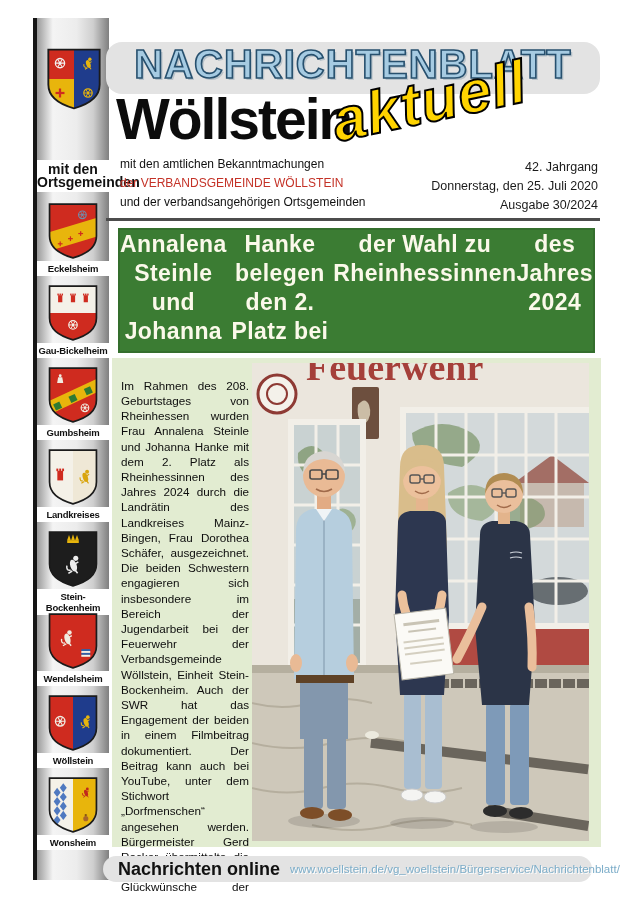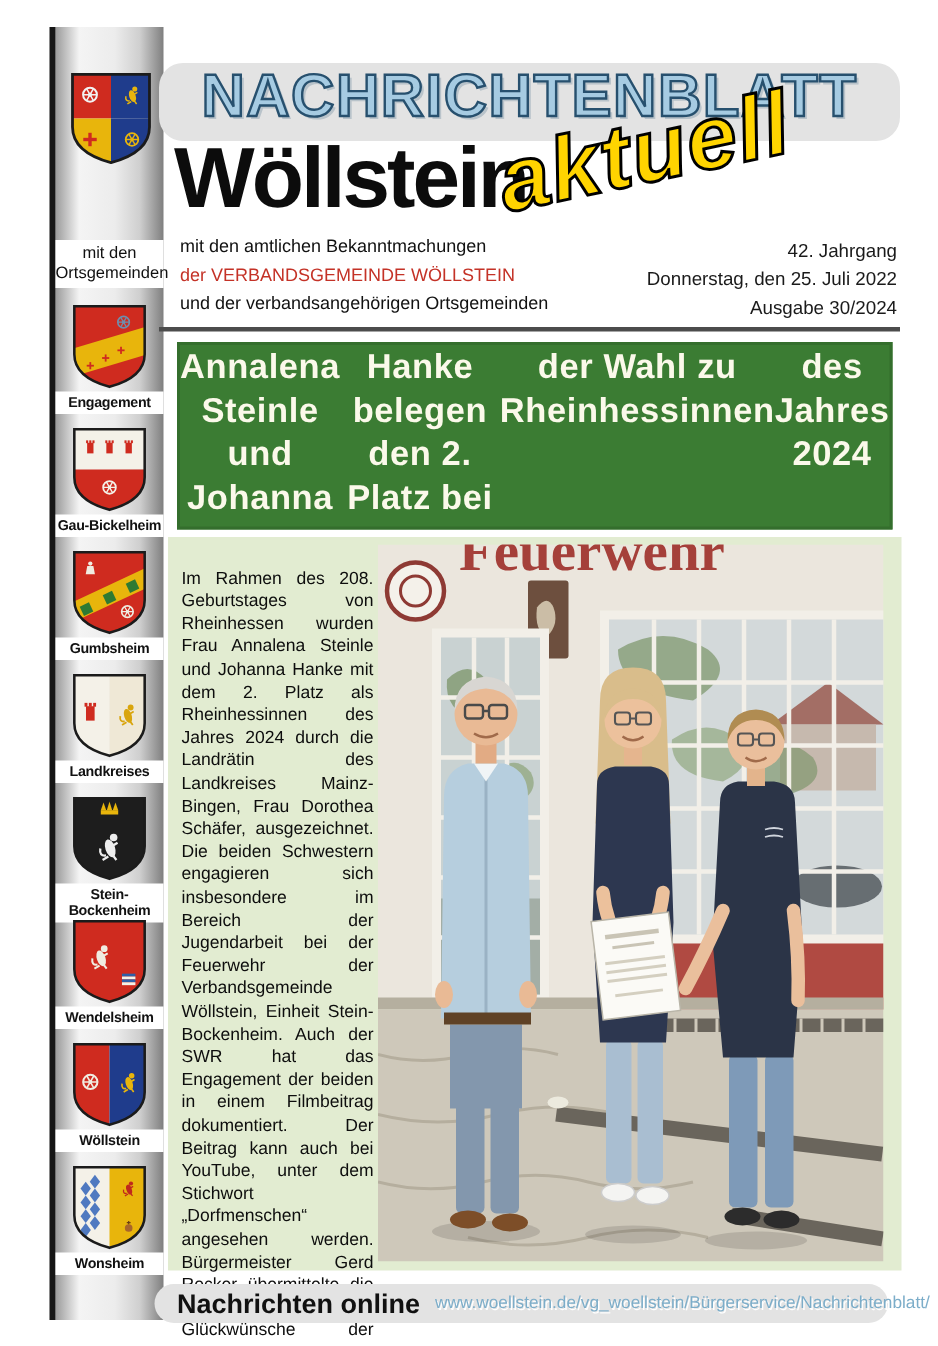--- a/index.html
+++ b/index.html
@@ -5,21 +5,21 @@
   html,body{margin:0;padding:0;background:#fff;}
   .page{position:relative;width:625px;height:897px;background:#fff;overflow:hidden;
         font-family:"Liberation Sans",sans-serif;}
 
   
   .sidebar{position:absolute;left:33px;top:18px;width:72px;height:862px;
     border-left:4px solid #151515;
     background:linear-gradient(90deg,#9a9a9a 0%,#f4f4f4 22%,#ececec 55%,#cfcfcf 78%,#7f7f7f 100%);}
   .vg-arms{position:absolute;left:9px;top:28px;width:56px;height:66px;}
   .sidebar-heading{position:absolute;left:0;top:142px;width:72px;background:#fff;
-    padding:3px 0;text-align:center;font-size:11px;font-weight:normal;line-height:13px;color:#111;}
+    padding:3px 0;text-align:center;font-size:14px;font-weight:bold;line-height:13px;color:#111;}
   .muni-list{position:absolute;left:0;top:184px;width:72px;list-style:none;margin:0;padding:0;}
   .muni-item{height:82px;display:flex;flex-direction:column;align-items:center;}
   .arms{width:54px;height:58px;display:block;}
   .arms svg{display:block;}
   .muni-label{display:block;width:72px;background:#fff;text-align:center;
     font-size:9.5px;font-weight:bold;letter-spacing:-0.2px;padding:2px 0;margin-top:1px;color:#111;}
 
   
   .banner{position:absolute;left:106px;top:42px;width:494px;height:52px;
     background:var(--bar_gray,#e3e3e3);border-radius:16px;
@@ -137,21 +137,21 @@
                   <rect x="-8" y="-2" width="16" height="4" fill="#cf2b1f"></rect>
                 </g>
                 <g transform="translate(39,37) scale(0.35)">
                   <rect x="-2" y="-8" width="4" height="16" fill="#cf2b1f"></rect>
                   <rect x="-8" y="-2" width="16" height="4" fill="#cf2b1f"></rect>
                 </g>
               </g>
               <path d="M2.5,2.5 H57.5 V40 Q57.5,58 30,65.5 Q2.5,58 2.5,40 Z" fill="none" stroke="#1b1b1b" stroke-width="2"></path>
             </svg>
           </span>
-          <span class="muni-label">Engagement</span>
+          <span class="muni-label">Eckelsheim</span>
         </li>
         <li class="muni-item">
           <span class="arms">
             <svg viewBox="0 0 60 68" width="54" height="58">
               <defs>
                 <clipPath id="sc2">
                   <path d="M2.5,2.5 H57.5 V40 Q57.5,58 30,65.5 Q2.5,58 2.5,40 Z"></path>
                 </clipPath>
               </defs>
               <g clip-path="url(#sc2)">
@@ -383,21 +383,21 @@
   <div class="aktuell">aktuell</div>
 
   <div class="subtitle">
     <div>mit den amtlichen Bekanntmachungen</div>
     <div class="red">der VERBANDSGEMEINDE WÖLLSTEIN</div>
     <div>und der verbandsangehörigen Ortsgemeinden</div>
   </div>
 
   <div class="meta">
     <div>42. Jahrgang</div>
-    <div>Donnerstag, den 25. Juli 2022</div>
+    <div>Donnerstag, den 25. Juli 2020</div>
     <div>Ausgabe 30/2024</div>
   </div>
 
   <div class="rule"></div>
 
   <div class="headline-box">
       <div class="headline-line">Annalena Steinle und Johanna</div>
       <div class="headline-line">Hanke belegen den 2. Platz bei</div>
       <div class="headline-line">der Wahl zu Rheinhessinnen</div>
       <div class="headline-line">des Jahres 2024</div>

